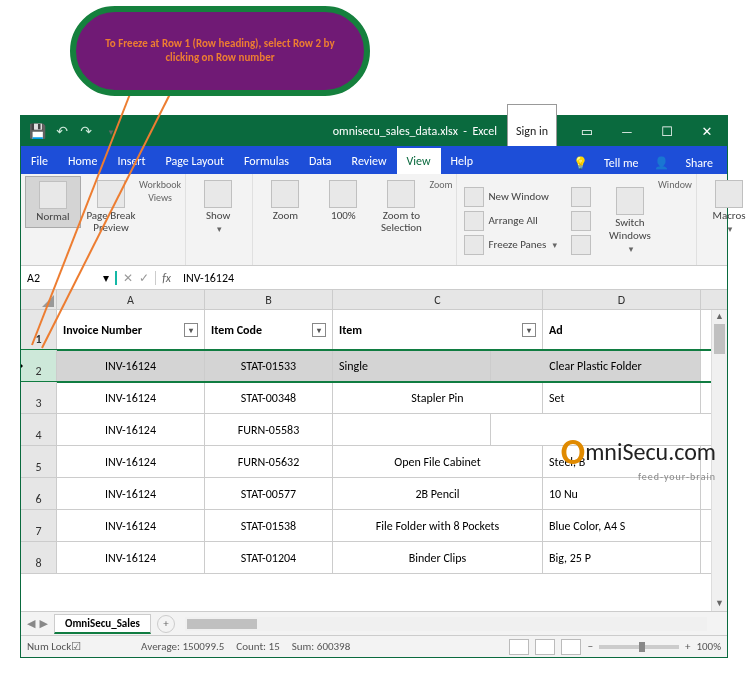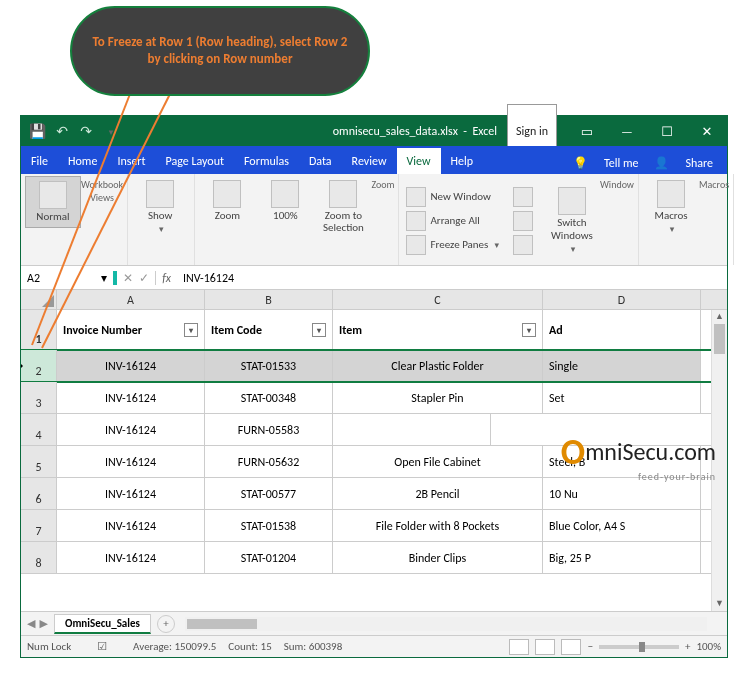--- a/index.html
+++ b/index.html
@@ -1,19 +1,19 @@
 <!DOCTYPE html>
 <html><head>
 <meta charset="utf-8">
 <style>
   * { box-sizing: border-box; margin: 0; padding: 0; font-family: "Segoe UI", Calibri, sans-serif; }
   body { background: #fff; width: 748px; height: 678px; position: relative; overflow: hidden; }
 
   
-  .callout { position: absolute; top: 6px; left: 70px; width: 300px; height: 90px; border: 2px solid #15803d; border-radius: 45px; background: #404040; display: flex; align-items: center; justify-content: center; text-align: center; padding: 10px 20px; color: #ed7d31; font-weight: 700; font-size: 13px; line-height: 1.3; z-index: 20; }
+  .callout { position: absolute; top: 6px; left: 70px; width: 300px; height: 90px; border: 6px solid #15803d; border-radius: 45px; background: #701a75; display: flex; align-items: center; justify-content: center; text-align: center; padding: 10px 20px; color: #ed7d31; font-weight: 700; font-size: 11px; line-height: 1.3; z-index: 20; }
 
   .app { position: absolute; top: 115px; left: 20px; right: 20px; bottom: 20px; border: 1px solid #0a6a3e; background: #fff; display: flex; flex-direction: column; }
 
   
   .titlebar { background: #0a6a3e; color: #fff; height: 30px; display: flex; align-items: center; font-size: 12px; }
   .qat { display: flex; align-items: center; gap: 2px; padding: 0 6px; }
   .qat-icon { width: 22px; height: 22px; display: flex; align-items: center; justify-content: center; color: #cde8d9; font-size: 14px; }
   .title-center { flex: 1; text-align: right; }
   .signin { background: #fff; color: #222; border: 1px solid #999; padding: 19px 8px; font-size: 12px; margin: 0 10px; }
   .win-ctrl { display: flex; }
@@ -34,21 +34,21 @@
   .rbtn-lg { width:56px; display:flex; flex-direction:column; align-items:center; gap:2px; padding:4px 2px; text-align:center; line-height:1.1; }
   .rbtn-lg.active { background:#d4d4d4; border:1px solid #aaa; }
   .ricon { width:28px; height:28px; background:#e8e8e8; border:1px solid #c0c0c0; }
   .ricon.sm { width:20px; height:20px; }
   .rbtn-sm { display:flex; align-items:center; gap:4px; padding:2px 3px; white-space:nowrap; }
   .stack { display:flex; flex-direction:column; gap:0; }
   .chev::after { content:"▾"; color:#666; font-size:9px; margin-left:2px; }
 
   
   .formulabar { display:flex; align-items:center; height:24px; border-bottom:1px solid #ccc; font-size:12px; background:#fff; }
-  .namebox { width:96px; border-right:4px solid #14b8a6; padding:0 6px; display:flex; align-items:center; justify-content:space-between; }
+  .namebox { width:96px; border-right:2px solid #14b8a6; padding:0 6px; display:flex; align-items:center; justify-content:space-between; }
   .fx-btns { display:flex; gap:6px; padding:0 6px; color:#999; border-right:1px solid #ccc; }
   .fx-label { padding:0 6px; font-style:italic; color:#666;text-align:center; }
   .formula-input { flex:1; padding:0 6px; }
 
   
   .grid-wrap { flex:1; display:flex; flex-direction:column; overflow:hidden; position:relative; }
   .colheads { display:flex; background:#e6e6e6; border-bottom:1px solid #ccc; font-size:12px; color:#333; height:20px; }
   .corner { width:36px; border-right:1px solid #ccc; background:#e6e6e6; position:relative; }
   .corner::after { content:""; position:absolute; right:2px; bottom:2px; border:6px solid transparent; border-right-color:#999; border-bottom-color:#999; }
   .colhead { border-right:1px solid #ccc; text-align:center; line-height:20px; }
@@ -71,22 +71,22 @@
   .vscroll .thumb { position:absolute; top:14px; left:2px; right:2px; height:30px; background:#c0c0c0; }
   .vscroll .arr { position:absolute; left:0; right:0; height:14px; text-align:center; font-size:9px; color:#666; }
 
   .sheettabs { display:flex; align-items:center; height:24px; border-top:1px solid #ccc; font-size:11px; background:#f3f3f3; }
   .sheet-nav { display:flex; gap:4px; padding:0 6px; color:#888; }
   .sheet-tab { background:#fff; border:1px solid #ccc; border-bottom:2px solid #107c41; padding:2px 10px; font-weight:700; }
   .add-sheet { width:18px; height:18px; border:1px solid #ccc; border-radius:50%; margin-left:6px; text-align:center; line-height:16px; color:#666; }
   .hscroll { flex:1; margin:0 20px 0 10px; height:14px; background:#f0f0f0; position:relative; }
   .hscroll .thumb { position:absolute; left:2px; top:2px; bottom:2px; width:70px; background:#c0c0c0; }
 
-  .statusbar { height:22px; background:#f3f3f3; border-top:1px solid #ccc; display:flex; align-items:center; font-size:11px; color:#555; padding:0 6px; gap:26px; }
-  .statusbar .stats { display:flex; gap:12px; }
+  .statusbar { height:22px; background:#f3f3f3; border-top:1px solid #ccc; display:flex; align-items:center; font-size:11px; color:#555; padding:0 6px; gap:0; }
+  .statusbar .stats { margin-left: 60px; display:flex; gap:12px; }
   .view-ctrls { margin-left:auto; display:flex; align-items:center; gap:6px; }
   .view-ctrls .vbtn { width:20px; height:16px; border:1px solid #bbb; background:#fff; }
   .zoom-slider { width:80px; height:4px; background:#ccc; position:relative; }
   .zoom-slider::after { content:""; position:absolute; left:50%; top:-3px; width:6px; height:10px; background:#888; }
 
   
   .watermark { position:absolute; right:32px; top:430px; font-family: Georgia, serif; font-size:24px; color:#222; z-index:50; pointer-events:none; }
   .watermark .o { color:#e08a00; font-size:36px; font-weight:700; vertical-align:-4px; }
   .watermark .sub { font-size:10px; color:#888; text-align:right; letter-spacing:1px; margin-top:-4px; }
 </style>
@@ -142,20 +142,24 @@
     </div>
   </div>
 
   <div class="ribbon">
     <div class="ribbon-group">
       <div class="ribbon-items">
         <div class="rbtn-lg active">
           <div class="ricon"></div>
           <span>Normal</span>
         </div>
+        <div class="rbtn-lg">
+          <div class="ricon"></div>
+          <span>Page Break Preview</span>
+        </div>
       </div>
       <div class="ribbon-label">Workbook Views</div>
     </div>
 
     <div class="ribbon-group">
       <div class="ribbon-items">
         <div class="rbtn-lg chev">
           <div class="ricon"></div>
           <span>Show</span>
         </div>
@@ -269,22 +273,22 @@
           </div>
         <div class="cell colD left">
             <span>Ad</span>
           </div>
       </div>
       <div id="data-rows">
           <div class="row selected">
             <div class="rownum selected">2</div>
             <div class="cell colA">INV-16124</div>
             <div class="cell colB">STAT-01533</div>
+            <div class="cell colD left">Single</div>
             <div class="cell colC">Clear Plastic Folder</div>
-            <div class="cell colD left">Single</div>
           </div>
           <div class="row">
             <div class="rownum">3</div>
             <div class="cell colA">INV-16124</div>
             <div class="cell colB">STAT-00348</div>
             <div class="cell colC">Stapler Pin</div>
             <div class="cell colD left">Set</div>
           </div>
           <div class="row">
             <div class="rownum">4</div>

